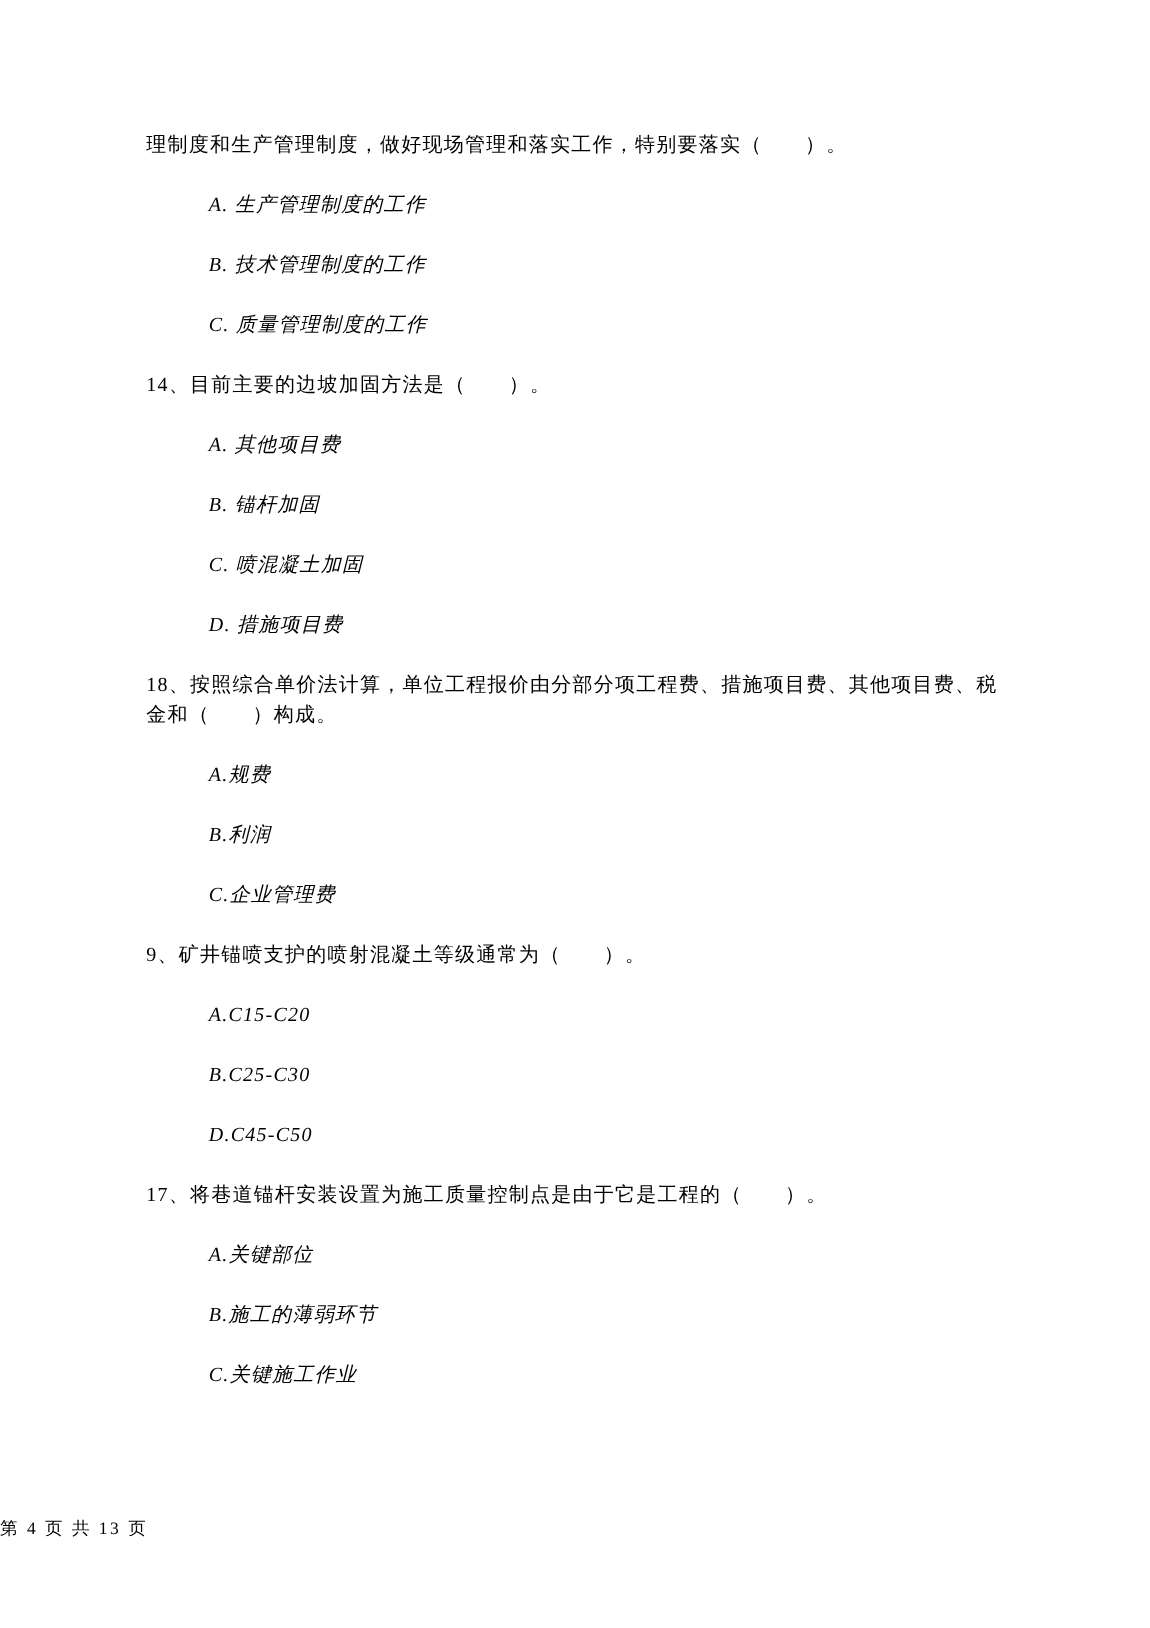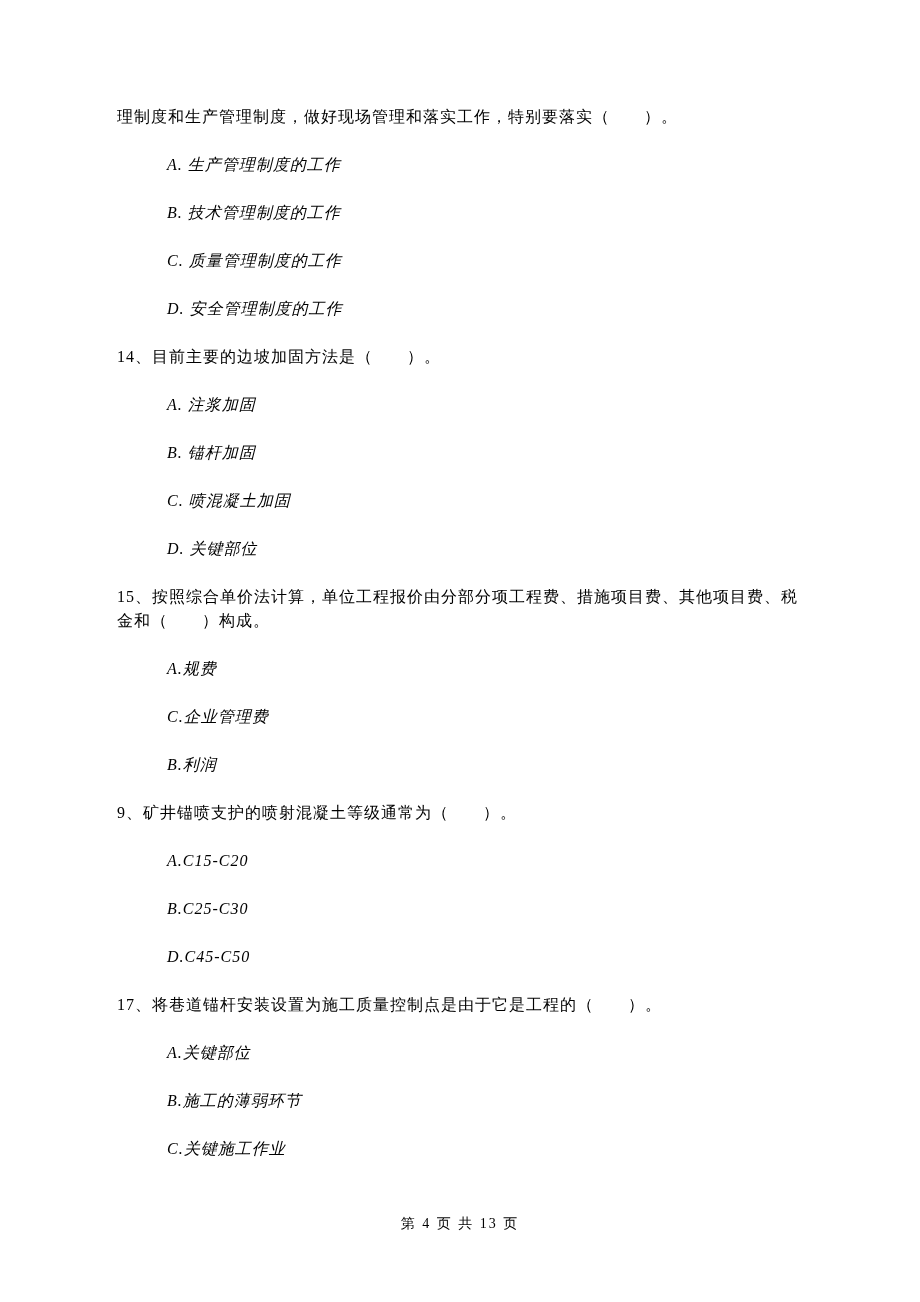--- a/index.html
+++ b/index.html
@@ -28,46 +28,44 @@
       margin-bottom: 24px;
       padding-left: 50px;
       letter-spacing: 1px;
       font-style: italic;
     }
     .footer {
       position: absolute;
       bottom: 68px;
       left: 0;
       right: 0;
-      text-align: center;
       font-size: 14px;
       letter-spacing: 2px;
     }
   </style>
 </head>
 <body>
 
 <div class="content">
 
   <p class="para">理制度和生产管理制度，做好现场管理和落实工作，特别要落实（　　）。</p>
   <p class="option">A. 生产管理制度的工作</p>
   <p class="option">B. 技术管理制度的工作</p>
   <p class="option">C. 质量管理制度的工作</p>
-  <p class="option">D. 安全管理制度的工作</p>
 
   <p class="question">14、目前主要的边坡加固方法是（　　）。</p>
-  <p class="option">A. 注浆加固</p>
+  <p class="option">A. 其他项目费</p>
   <p class="option">B. 锚杆加固</p>
   <p class="option">C. 喷混凝土加固</p>
-  <p class="option">D. 关键部位</p>
+  <p class="option">D. 措施项目费</p>
 
-  <p class="question">15、按照综合单价法计算，单位工程报价由分部分项工程费、措施项目费、其他项目费、税金和（　　）构成。</p>
+  <p class="question">18、按照综合单价法计算，单位工程报价由分部分项工程费、措施项目费、其他项目费、税金和（　　）构成。</p>
   <p class="option">A.规费</p>
+  <p class="option">B.利润</p>
   <p class="option">C.企业管理费</p>
-  <p class="option">B.利润</p>
 
   <p class="question">9、矿井锚喷支护的喷射混凝土等级通常为（　　）。</p>
   <p class="option">A.C15-C20</p>
   <p class="option">B.C25-C30</p>
   <p class="option">D.C45-C50</p>
 
   <p class="question">17、将巷道锚杆安装设置为施工质量控制点是由于它是工程的（　　）。</p>
   <p class="option">A.关键部位</p>
   <p class="option">B.施工的薄弱环节</p>
   <p class="option">C.关键施工作业</p>

